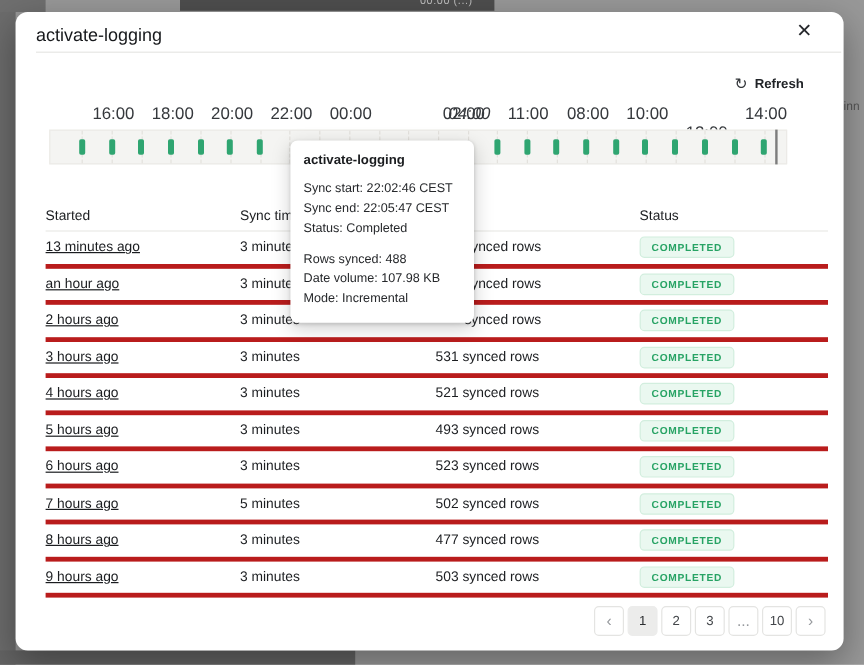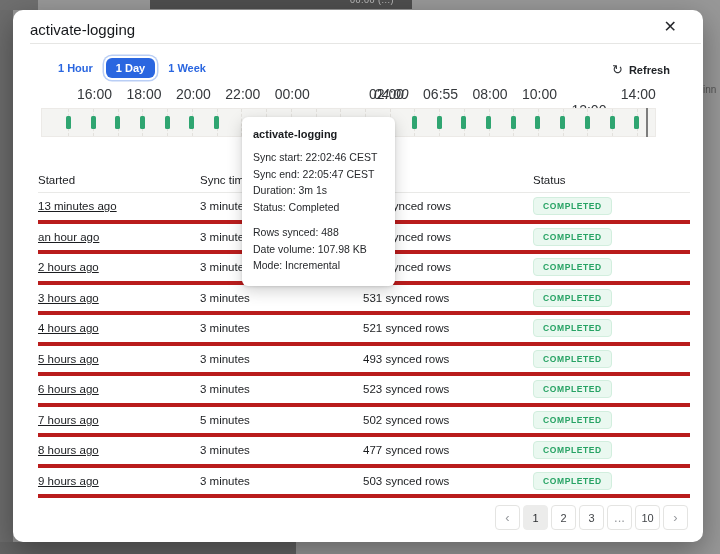--- a/index.html
+++ b/index.html
@@ -77,39 +77,34 @@
     <span class="bg-darkbar-text">00:00 (...)</span>
   </div>
   <div class="bg-bottomleft"></div>
   <span class="bg-right-frag">inn</span>
 
   <div class="modal">
     <h1 class="modal-title">activate-logging</h1>
     <button class="close">✕</button>
     <div class="divider"></div>
 
-    <div class="ranges">
-        <button class="range">1 Hour</button>
-        <button class="range active">1 Day</button>
-        <button class="range">1 Week</button>
-      </div>
     <button class="refresh">
       <span class="refresh-ic">↻</span>
       <span>Refresh</span>
     </button>
 
     <div class="axis">
         <span class="axis-label" style="left: 64px;">16:00</span>
         <span class="axis-label" style="left: 113.44px;">18:00</span>
         <span class="axis-label" style="left: 162.88px;">20:00</span>
         <span class="axis-label" style="left: 212.32px;">22:00</span>
         <span class="axis-label" style="left: 261.76px;">00:00</span>
         <span class="axis-label" style="left: 308px; margin-left: 48px;">02:00</span>
         <span class="axis-label" style="left: 360.64px; font-style: italic;">04:00</span>
-        <span class="axis-label" style="left: 410.08px;">06:55</span>
+        <span class="axis-label" style="left: 410.08px;">11:00</span>
         <span class="axis-label" style="left: 459.52px;">08:00</span>
         <span class="axis-label" style="left: 508.96px;">10:00</span>
         <span class="axis-label" style="left: 558.4px; margin-top: 16px;">12:00</span>
         <span class="axis-label" style="left: 607.84px;">14:00</span>
       </div>
     <div class="track">
         <div class="gridline" style="left: 26.3px;"></div>
         <div class="gridline" style="left: 51.02px;"></div>
         <div class="gridline" style="left: 75.74px;"></div>
         <div class="gridline" style="left: 100.46px;"></div>
@@ -151,21 +146,20 @@
         <div class="tick" style="left: 567.64px; background: rgb(47, 165, 113);"></div>
         <div class="tick" style="left: 592.36px; background: rgb(47, 165, 113);"></div>
         <div class="cursor" style="left: 604.006px;"></div>
       </div>
 
     <div class="tooltip">
       <div class="tt-title">activate-logging</div>
       <div class="tt-g1">
           <div class="tt-line">Sync start: 22:02:46 CEST</div>
           <div class="tt-line">Sync end: 22:05:47 CEST</div>
-          <div class="tt-line">Duration: 3m 1s</div>
           <div class="tt-line">Status: Completed</div>
         </div>
       <div class="tt-g2">
           <div class="tt-line">Rows synced: 488</div>
           <div class="tt-line">Date volume: 107.98 KB</div>
           <div class="tt-line">Mode: Incremental</div>
         </div>
     </div>
 
     <div class="thead">

